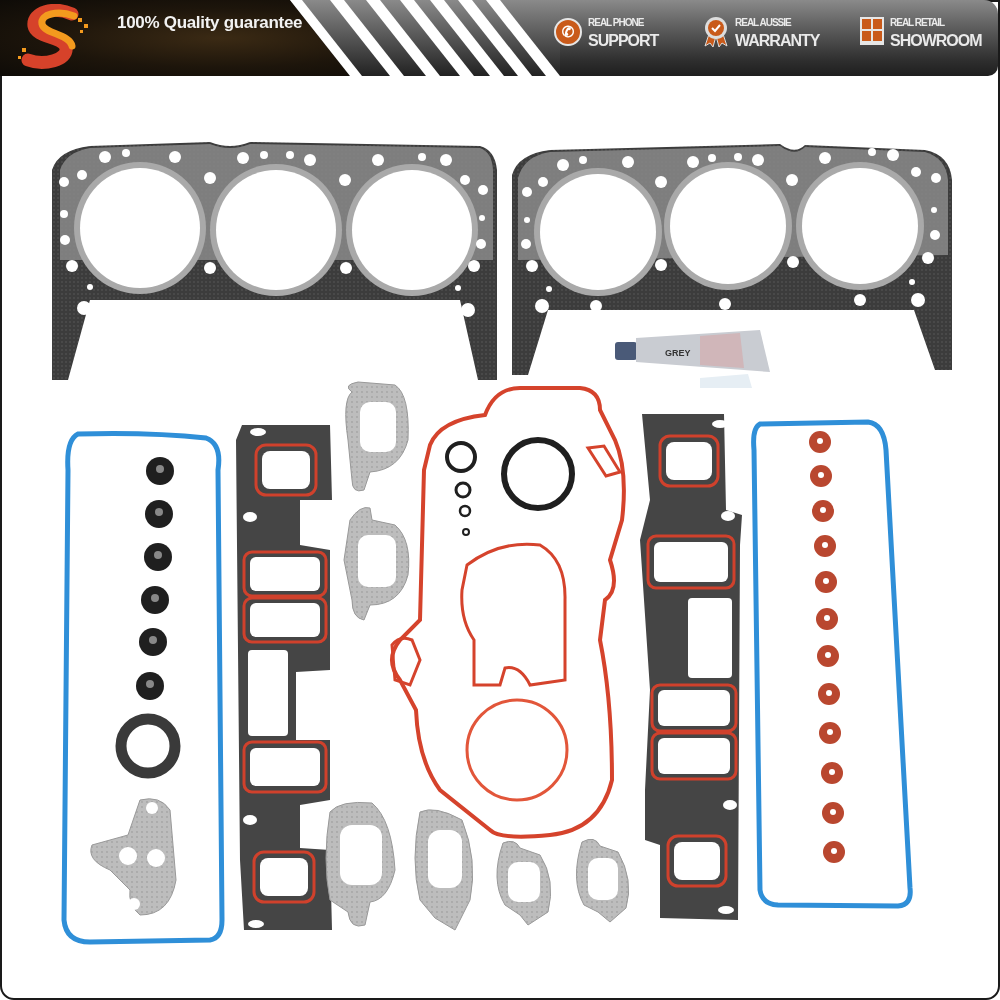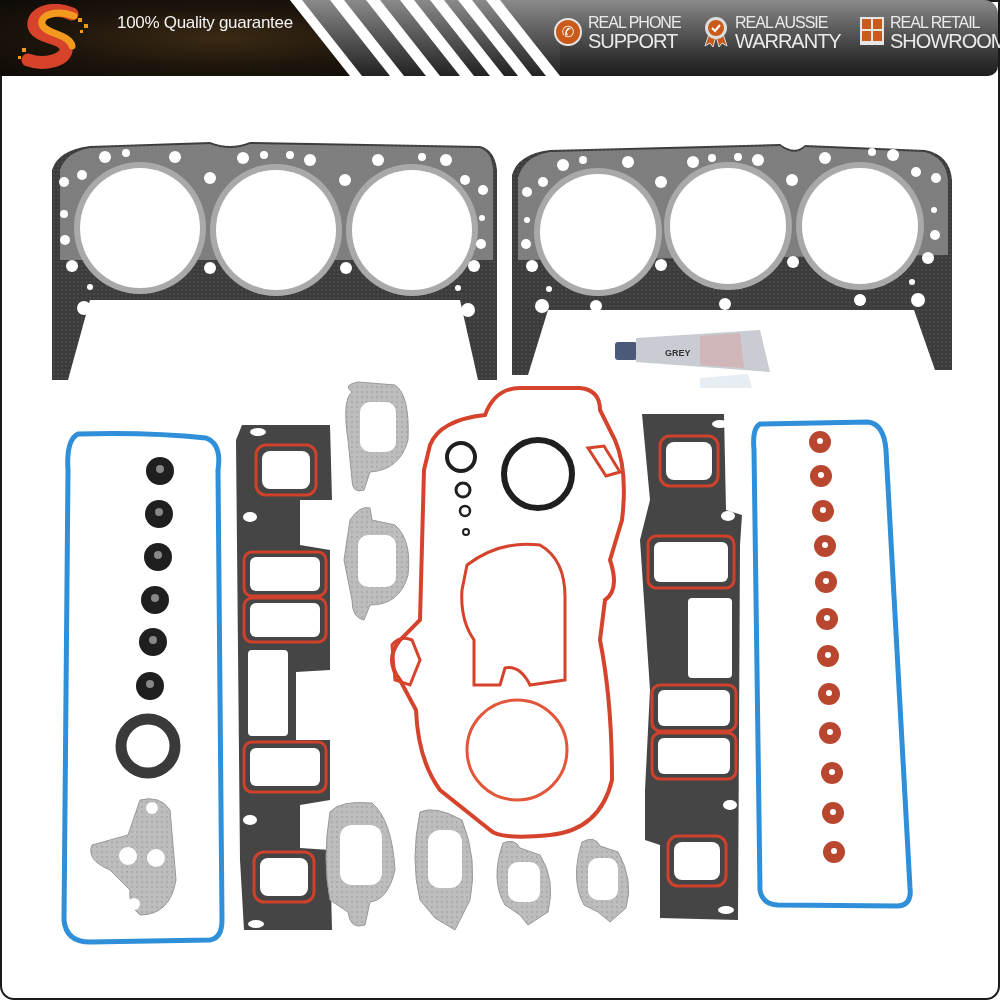--- a/index.html
+++ b/index.html
@@ -1,29 +1,29 @@
 <!DOCTYPE html>
 <html><head>
 <meta charset="utf-8">
 <style>
   html, body { margin:0; padding:0; background:#fff; }
   body { width:1000px; height:1000px; position:relative; overflow:hidden; font-family:"Liberation Sans", sans-serif; }
   .frame { position:absolute; left:0; top:0; width:996px; height:996px; border:2px solid #1a1a1a; border-radius:0 0 14px 14px; box-sizing:border-box; width:1000px; height:1000px; }
-  .banner { position:absolute; left:0; top:0; width:836px; height:78px; }
+  .banner { position:absolute; left:0; top:0; width:836px; height:78px;font-weight:bold; }
   .banner-left { position:absolute; left:0; top:0; width:400px; height:76px;
     background: radial-gradient(ellipse at 55% 50%, #3b2a14 0%, #1d150b 55%, #0e0b07 100%); }
   .banner-right { position:absolute; left:330px; top:0; width:668px; height:76px;
     background: linear-gradient(#8a8a8a 0%, #5f5f5f 35%, #2e2e2e 80%, #1e1e1e 100%);
     border-radius:0 14px 10px 0; }
   .stripes { position:absolute; left:290px; top:0; width:270px; height:76px; overflow:hidden; }
   .banner-text { position:absolute; left:117px; top:11px; color:#f2f2f2; font-size:17px; line-height:24px; letter-spacing:-0.3px; }
   .feat { position:absolute; top:14px; display:flex; align-items:center; gap:6px; color:#eaeaea; }
   .feat .txt { display:flex; flex-direction:column; line-height:18px; letter-spacing:-1px; }
-  .feat .t1 { font-size:16px; }
-  .feat .t2 { font-size:20px; }
+  .feat .t1 { font-size:10px; }
+  .feat .t2 { font-size:16px; }
   .icon-circle { width:28px; height:28px; border-radius:50%; background:#c95a1a; border:2px solid #e6e6e6; box-sizing:border-box; display:flex; align-items:center; justify-content:center; color:#fff; font-size:15px; }
   .logo { position:absolute; left:14px; top:4px; width:80px; height:68px; }
   .product { position:absolute; left:0; top:78px; width:1000px; height:922px; }
 </style>
 </head>
 <body>
 
 <div class="frame"></div>
 
 <div class="banner">

